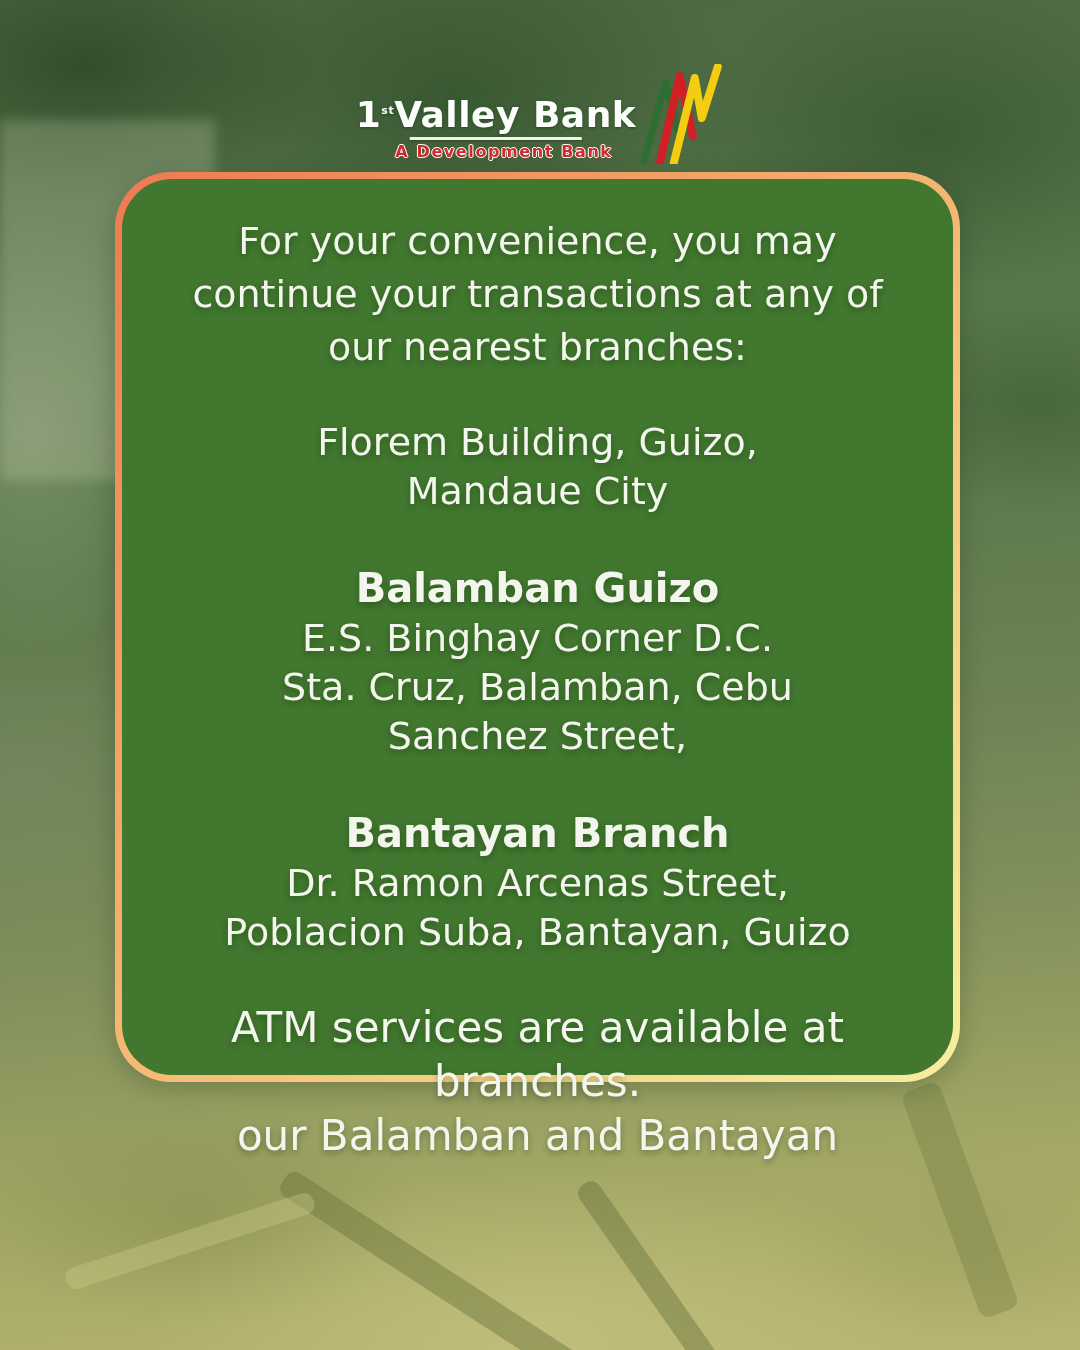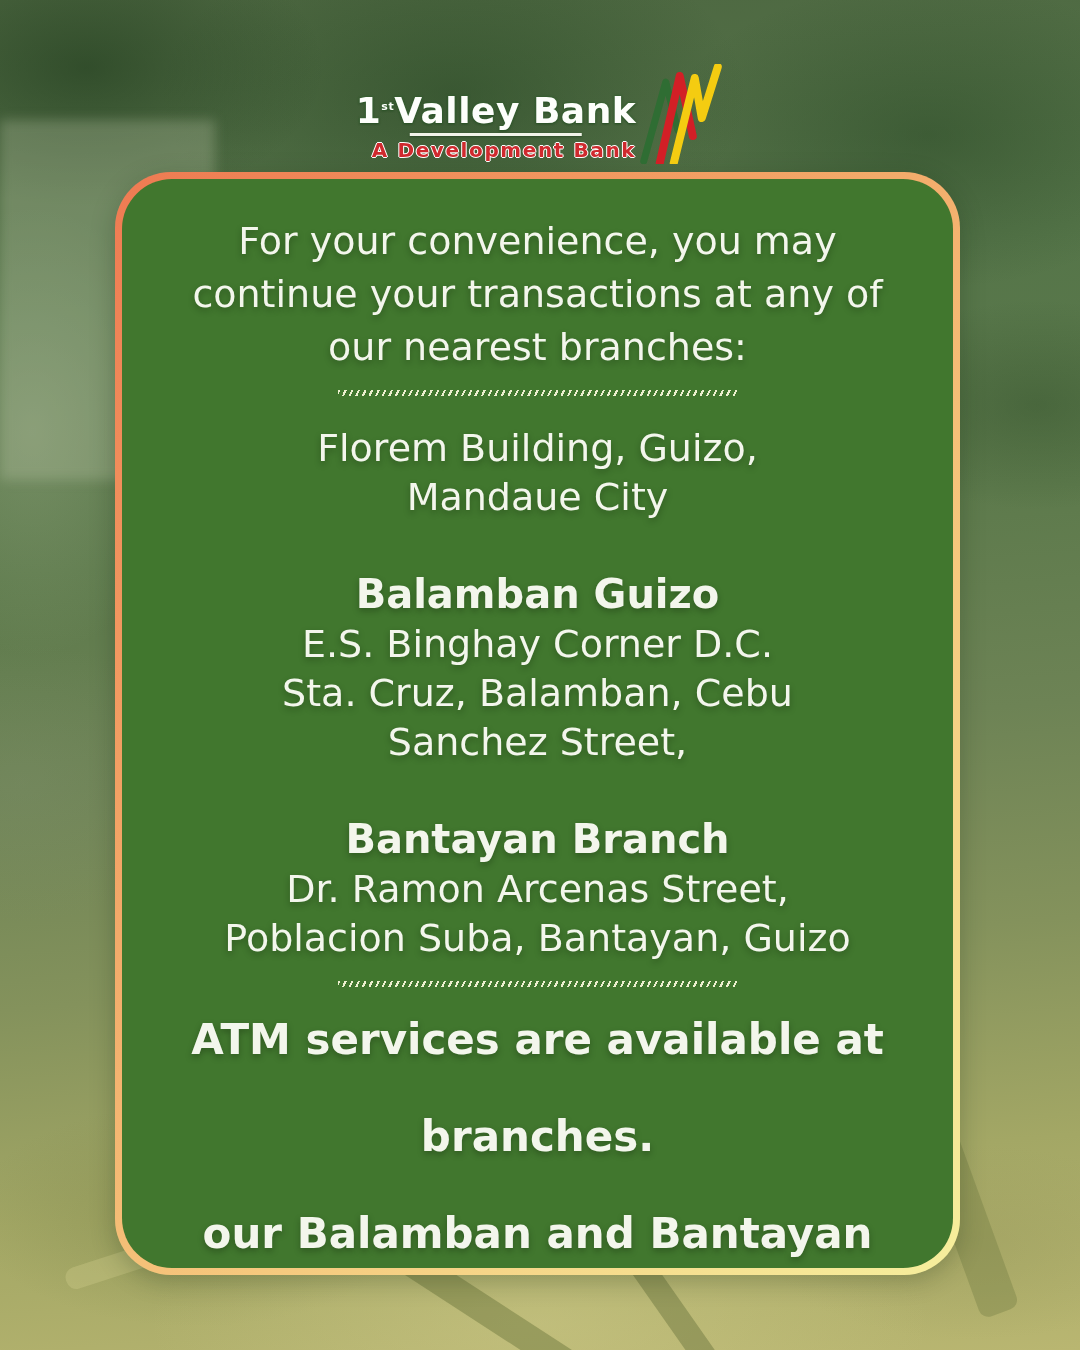--- a/index.html
+++ b/index.html
@@ -40,27 +40,27 @@
   .logo { position:absolute; top:64px; left:50%; transform:translateX(-50%);
           display:flex; align-items:flex-end; z-index:3; }
   .logo-textblock { display:flex; flex-direction:column; align-items:center;
                     padding-bottom:4px; }
   .wordmark { font-size:36px; font-weight:700; color:#fdfefb; letter-spacing:.5px;
               white-space:nowrap; line-height:1;
               text-shadow:0 0 2px #33602f,0 0 3px #33602f,0 1px 2px rgba(30,60,28,.8); }
   .wordmark sup { font-size:11px; vertical-align:super; }
   .logo-underline { width:172px; height:3px; background:#f2f4ea; margin:4px 0 4px;
                     box-shadow:0 1px 2px rgba(30,60,28,.6); }
-  .tagline { font-size:20px; font-weight:700; color:#cf2a2e; letter-spacing:1.6px;
+  .tagline { font-size:16px; font-weight:700; color:#cf2a2e; letter-spacing:1.6px;
              white-space:nowrap; line-height:1;
              text-shadow:-1px 0 0 #fff,1px 0 0 #fff,0 -1px 0 #fff,0 1px 0 #fff;margin-left:16px; }
   .swoosh { margin-left:2px; }
 
   
-  .card { position:absolute; left:115px; top:172px; width:845px; height:1103px;
+  .card { position:absolute; left:115px; top:172px; width:845px; height:910px;
           border-radius:56px; padding:7px; z-index:2;
           background:linear-gradient(135deg,#ee7a52 0%,#f2a164 32%,#f6c97e 64%,#f6ef9d 100%);
           box-shadow:0 6px 24px rgba(20,40,15,.25); }
   .card-inner { width:100%; height:100%; border-radius:50px; background:#41772e;
                 display:flex; flex-direction:column; align-items:center;
                 text-align:center; padding-top:36px; color:#f3f6ec;
                 text-shadow:0 3px 6px rgba(15,35,10,.35); }
 
   .intro { display:flex; flex-direction:column; }
   .intro .line { font-size:38px; line-height:53px; white-space:nowrap; }
@@ -68,21 +68,21 @@
   .divider { width:400px; height:6px; margin:16px 0 28px;
              background:repeating-linear-gradient(115deg,
                         #edf0cf 0, #edf0cf 2px, transparent 2px, transparent 6px); }
   .divider.second { margin:18px 0 26px; }
 
   .branch { margin-bottom:46px; }
   .branch h2 { font-size:40px; font-weight:700; line-height:52px; white-space:nowrap; }
   .branch .addr { font-size:38px; line-height:49px; white-space:nowrap; }
   .branch.last { margin-bottom:0; }
 
-  .footer-note { display:flex; flex-direction:column; font-weight:700;gap:43px; }
+  .footer-note { display:flex; flex-direction:column; font-weight:400; }
   .footer-note .line { font-size:42px; line-height:54px; white-space:nowrap; }
 </style>
 </head>
 <body>
 
 <div class="canvas">
 
   <div class="bg">
     <div class="bg-blobs"></div>
     <div class="bg-wall"></div>

